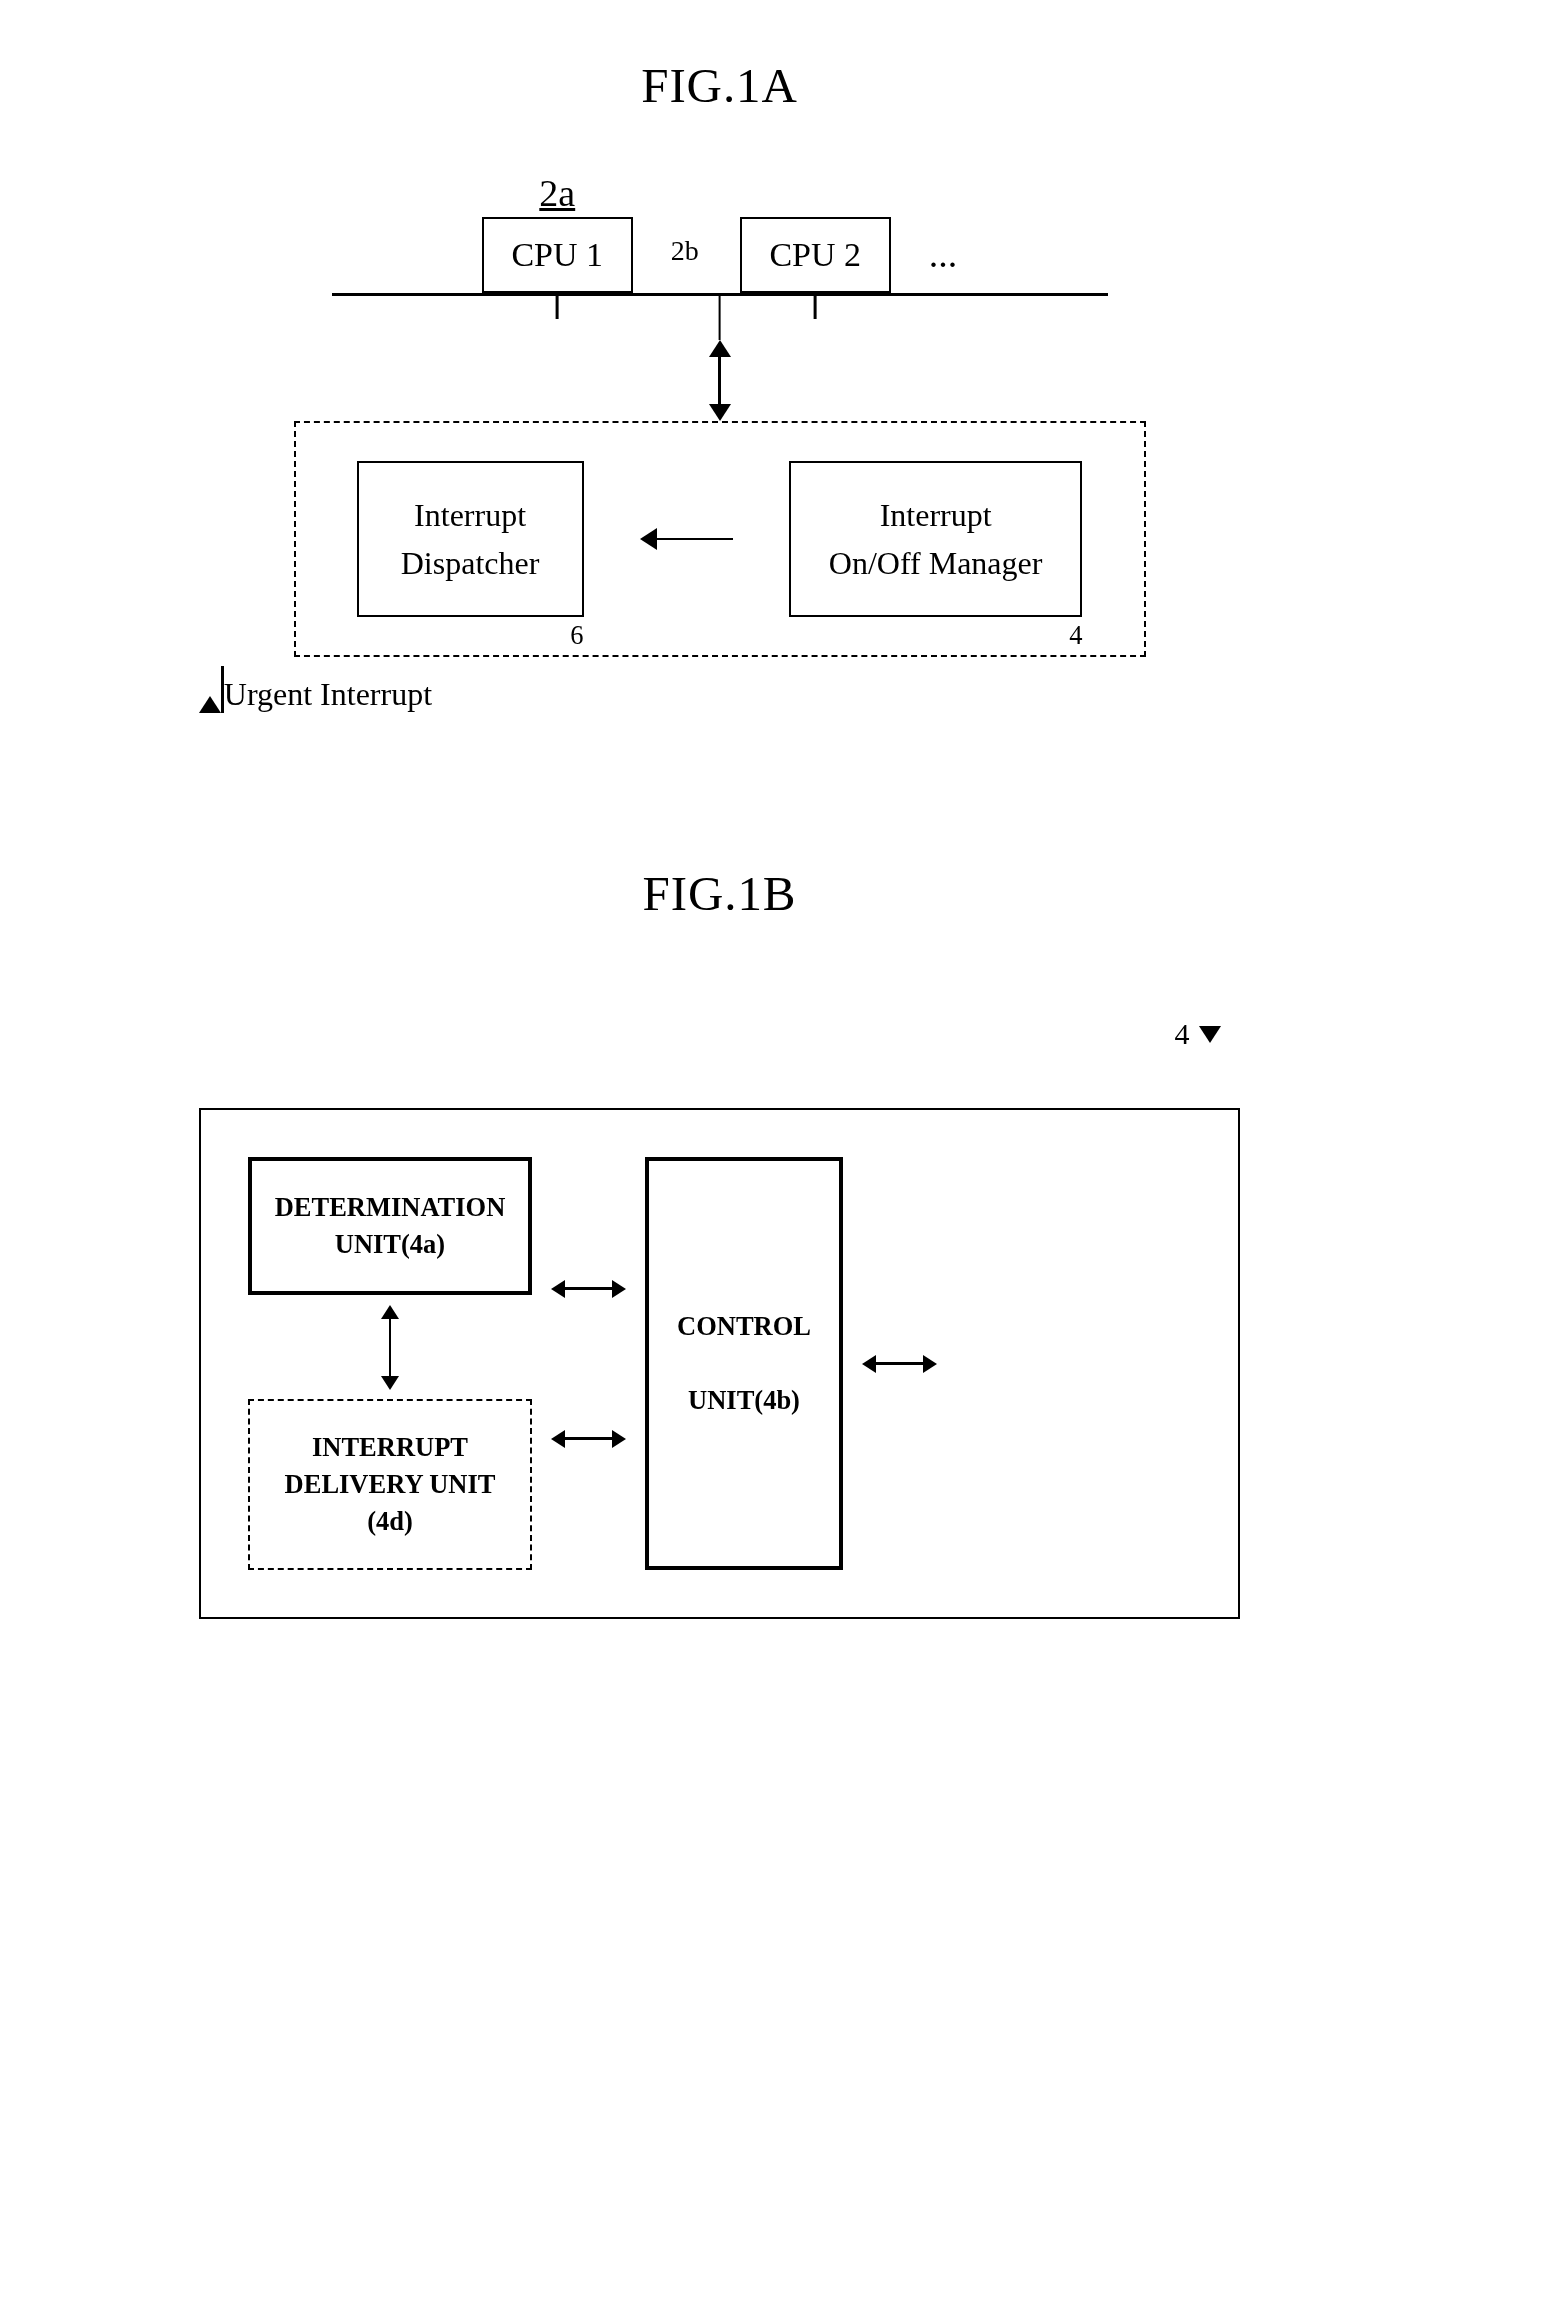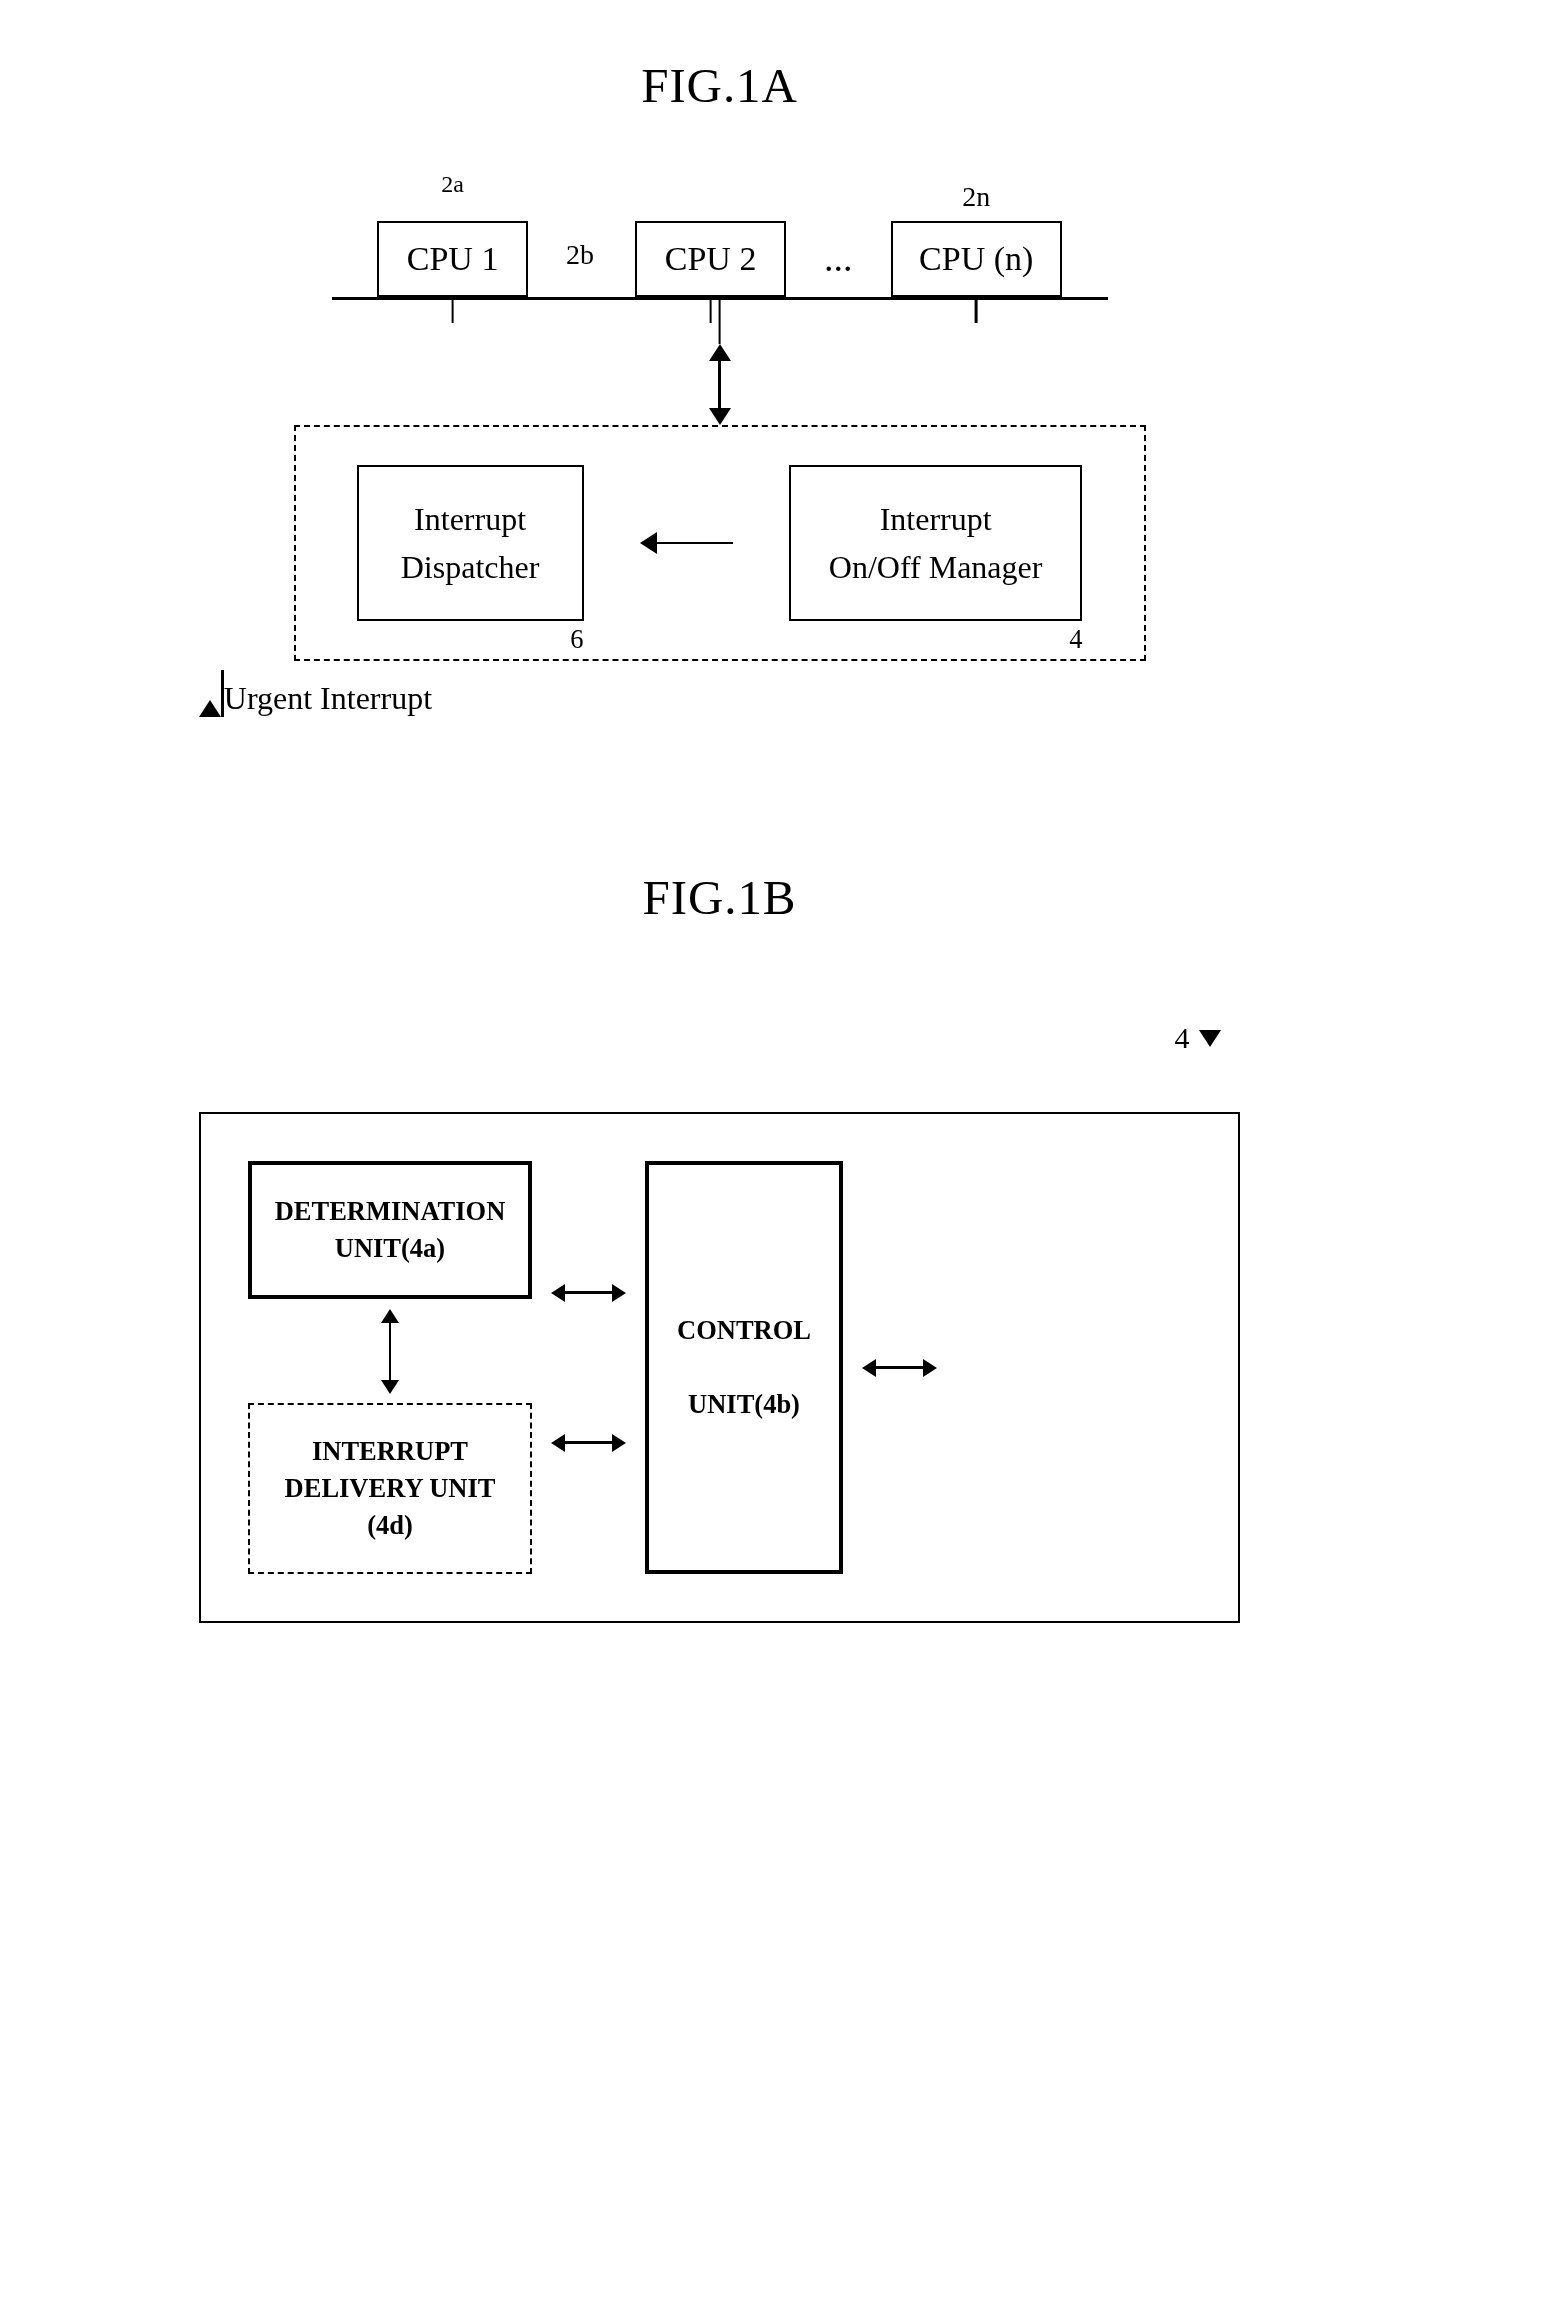--- a/index.html
+++ b/index.html
@@ -60,45 +60,38 @@
 
 <div class="page">
 
   <div class="fig-title">FIG.1A</div>
 
   <div class="fig1a-container">
 
     <div style="display:flex; justify-content:center; align-items:flex-end; gap:38px; margin-bottom:0; position:relative;">
 
       <div style="display:flex;flex-direction:column;align-items:center;position:relative;">
-        <span style="font-size:24px;margin-bottom:23px;">2a</span>
+        <span style="font-size:38px;margin-bottom:2px;text-decoration:underline;">2a</span>
         <div style="border:2.8px solid #000;padding:17px 26.5px;font-size:34px;min-width:151px;text-align:center;background:#fff;position:relative;">
           <span>CPU 1</span>
           <div style="position:absolute;bottom:-28px;left:50%;transform:translateX(-50%);width:2.8px;height:28px;background:#000;"></div>
         </div>
       </div>
 
       <div style="display:flex;flex-direction:row;align-items:center;position:relative;">
         <span style="font-size:28px;margin-bottom:7.6px;">2b</span>
         <div style="border:2.8px solid #000;padding:17px 26.5px;font-size:34px;min-width:151px;text-align:center;background:#fff;position:relative;margin-left:41px;">
           <span>CPU 2</span>
           <div style="position:absolute;bottom:-28px;left:50%;transform:translateX(-50%);width:2.8px;height:28px;background:#000;"></div>
         </div>
       </div>
 
 
       <div style="font-size:38px;padding-bottom:17px;">...</div>
 
-      <div style="display:flex;flex-direction:column;align-items:center;position:relative;">
-        <span style="font-size:28px;margin-bottom:7.6px;">2n</span>
-        <div style="border:2.8px solid #000;padding:17px 26.5px;font-size:34px;min-width:151px;text-align:center;background:#fff;position:relative;">
-          <span>CPU (n)</span>
-          <div style="position:absolute;bottom:-28px;left:50%;transform:translateX(-50%);width:2.8px;height:28px;background:#000;"></div>
-        </div>
-      </div>
     </div>
 
     <div style="display:flex;justify-content:center;margin-top:0;">
       <div style="width:776px;position:relative;height:47px;">
 
         <div style="position:absolute;top:0;left:0;right:0;height:2.8px;background:#000;"></div>
 
         <div style="position:absolute;top:0;left:50%;transform:translateX(-50%);width:2.8px;height:47px;background:#000;"></div>
       </div>
     </div>

